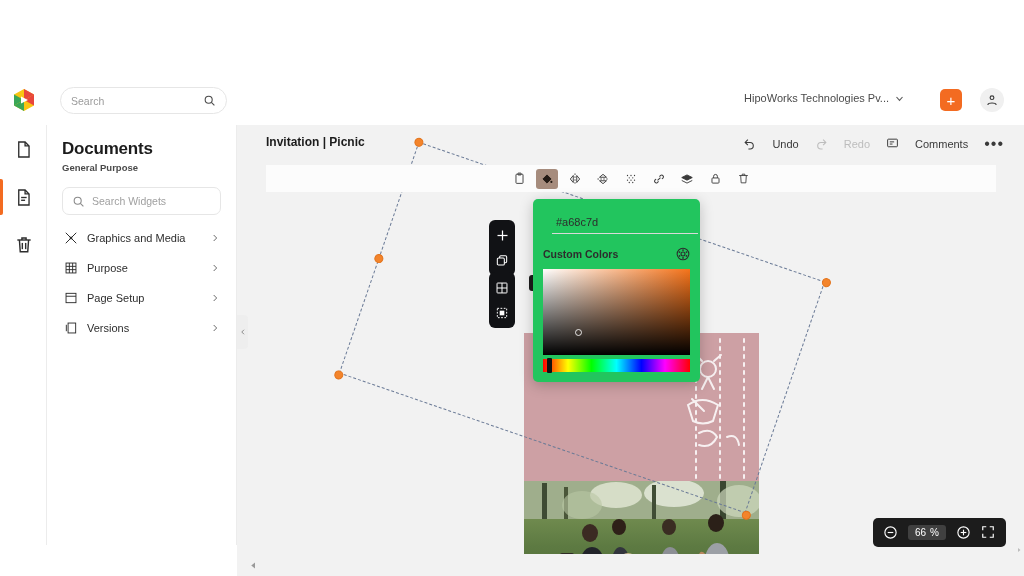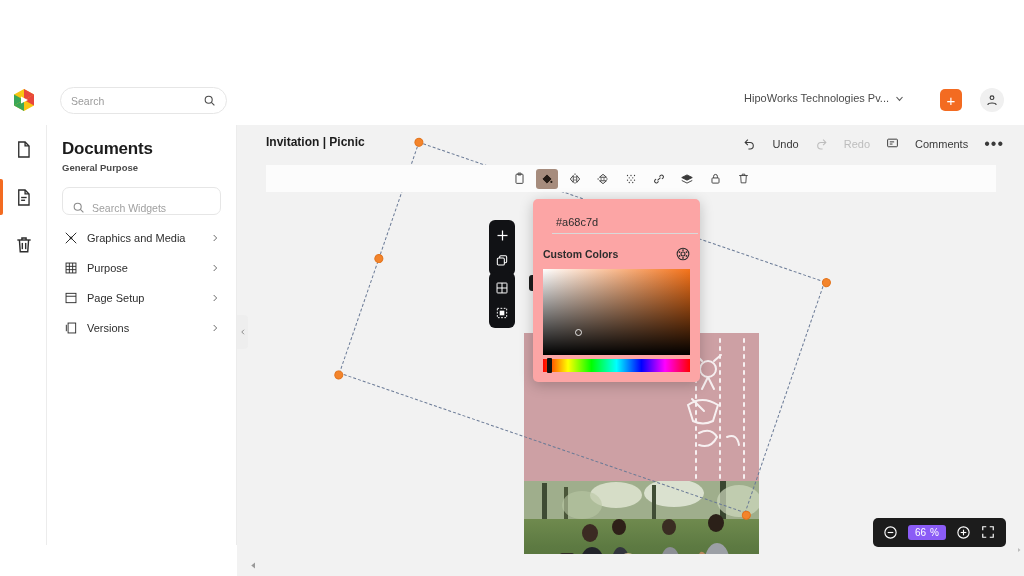--- a/index.html
+++ b/index.html
@@ -69,21 +69,21 @@
   .panel {
     position: absolute; left: 47px; top: 125px; width: 190px; height: 420px;
     background: #ffffff; border-right: 1px solid #ececec;
     padding: 14px 15px 0 15px;
   }
   .panel-title { font-size: 17px; font-weight: bold; color: #1c1c1c; letter-spacing:-.2px; }
   .panel-sub { font-size: 9.5px; font-weight: bold; color: #4a4a4a; margin-top: 3px; }
   .widget-search {
     margin-top: 14px; height: 28px;
     border: 1px solid #e6e6e6; border-radius: 7px;
-    display: flex; align-items: flex-end; gap: 7px; padding: 0 9px;
+    display: flex; align-items: center; gap: 7px; padding: 0 9px;
   }
   .widget-search .ph { font-size: 10.5px; color:#a0a0a0; }
   .nav-list { margin-top: 8px; }
   .nav-item {
     height: 30px; display: flex; align-items: center; gap: 9px;
     cursor: pointer; color: #2d2d2d; padding: 0 2px;
   }
   .nav-item .lbl { font-size: 11px; color:#2d2d2d; flex: 1; }
   .nav-item .chev { width: 8px; height: 8px; color:#6b6b6b; }
   .nav-ico { width: 14px; height: 14px; color:#2d2d2d; display:flex; }
@@ -200,21 +200,21 @@
   }
   .tooltip::after {
     content:''; position:absolute; left: 12px; bottom:-4px;
     border-left: 4px solid transparent; border-right: 4px solid transparent;
     border-top: 4px solid #1c1c1c;
   }
 
   
   .cpicker {
     position: absolute; left: 296px; top: 74px;
-    width: 167px; background: #fca5a5; border-radius: 5px;
+    width: 167px; background: #22c55e; border-radius: 5px;
     box-shadow: 0 3px 14px rgba(0,0,0,.22);
     padding: 10px; z-index: 50;
   }
   .cp-row { display:flex; align-items:center; gap: 9px; }
   .cp-swatch { width: 26px; height: 26px; border-radius: 3px; background:#a68c7d; }
   .cp-input {
     flex:1; height: 24px; border:0; border-bottom: 1px solid #d9d9d9;
     font-size: 11px; color:#2d2d2d; outline: none; padding-left: 4px;
     font-family: "Liberation Sans", sans-serif; background: transparent;
   }
@@ -246,21 +246,21 @@
   }
 
   
   .zoomctl {
     position: absolute; right: 18px; bottom: 29px;
     height: 29px; background: #1c1c1c; border-radius: 5px;
     display: flex; align-items: center; gap: 10px; padding: 0 10px; z-index: 30;
   }
   .zoomctl .zb { width: 15px; height: 15px; color:#ffffff; cursor:pointer; display:flex; }
   .zoom-val {
-    background: #8b5cf6; border-radius: 3px; color:#ffffff;
+    background: #404040; border-radius: 3px; color:#ffffff;
     font-size: 10px; padding: 2px 7px; display:flex; gap:4px; cursor:text;
   }
 
   
   .hscroll {
     position: absolute; left: 0; bottom: 0; width: 787px; height: 22px;
     background: #f2f2f2; display:flex; align-items:center;
   }
   .hscroll .arrow { margin-left: 12px; width: 9px; height: 9px; color:#9a9a9a; cursor:pointer; }
   .vscroll-mark {

